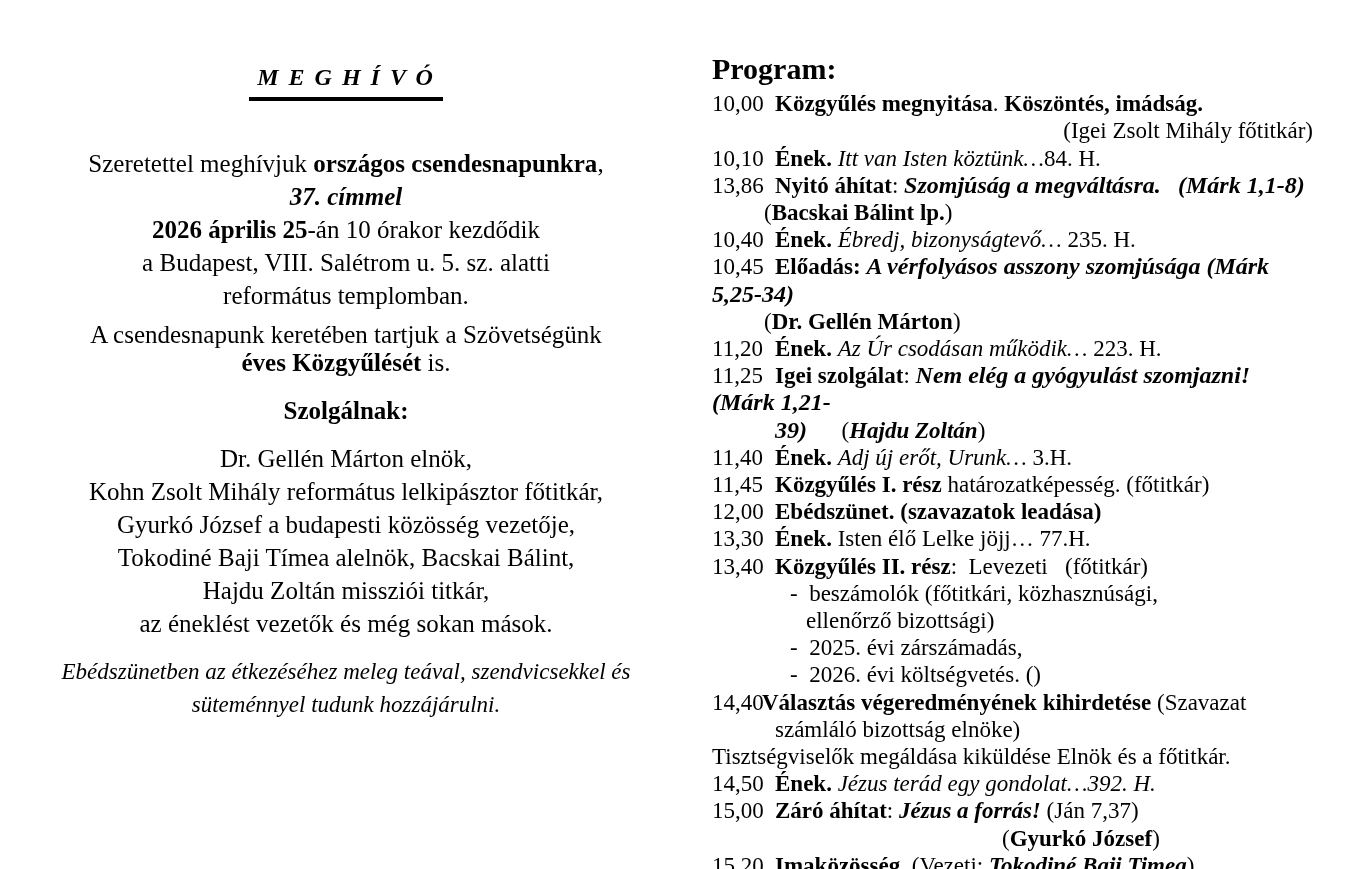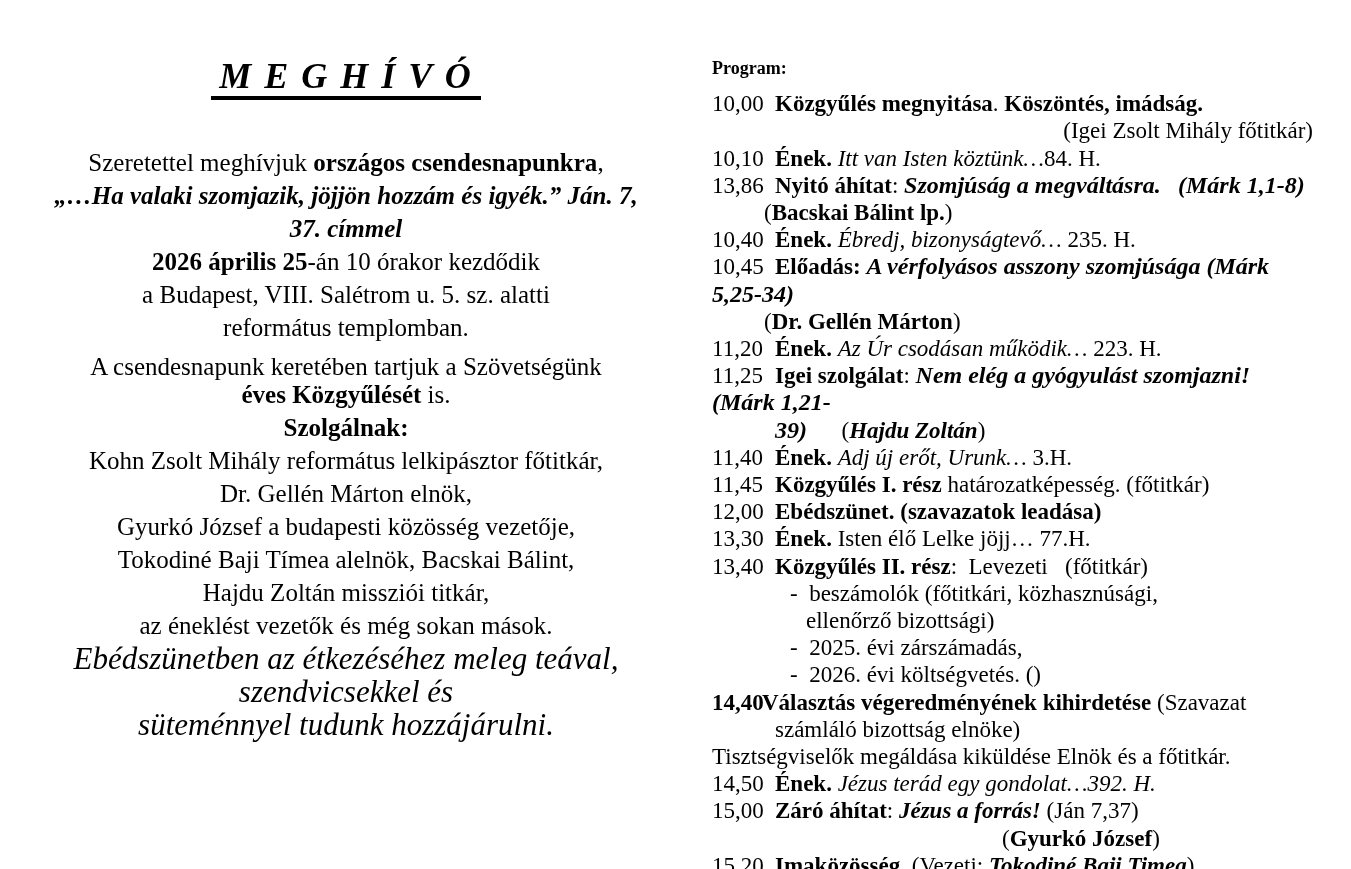--- a/index.html
+++ b/index.html
@@ -2,35 +2,35 @@
 <html><head>
 <meta charset="utf-8">
 <style>
   * { margin:0; padding:0; box-sizing:border-box; }
   html,body { width:1351px; height:869px; background:#ffffff; overflow:hidden; }
   body { font-family:"Liberation Serif", serif; color:#000; position:relative; }
 
   .left-col { position:absolute; left:28px; top:60px; width:636px; text-align:center;
               font-size:25px; line-height:33px; }
   .title-wrap { text-align:center; }
-  .doc-title { display:inline-block; font-weight:bold; font-style:italic; font-size:36px;
+  .doc-title { display:inline-block; font-weight:bold; font-style:italic; font-size:24px;
                letter-spacing:2px; border-bottom:4px solid #000; padding:0 8px 3px 8px; }
   .left-lines { margin-top:46px; }
   .lline { white-space:pre-wrap; }
   .lline.sp-sm { margin-top:6px; }
-  .lline.sp-md { }
+  .lline.sp-md { margin-top:15px; }
   .lline.snug  { margin-top:-5px; }
-  .lline.note  { font-size:31px; line-height:33px; }
+  .lline.note  { font-size:23px; line-height:33px; }
 
   .right-col { position:absolute; left:712px; top:55px; width:601px;
                font-size:23px; line-height:27.2px; }
-  .program-heading { font-weight:bold; font-size:18px; margin-bottom:8px; }
+  .program-heading { font-weight:bold; font-size:30px; margin-bottom:8px; }
   .pline { white-space:pre-wrap; }
   .pline .time { display:inline-block; width:63px; }
-  .pline.tight .time { width:50px;font-weight:bold; }
+  .pline.tight .time { width:50px; }
   .pline.indent-wrap    { padding-left:52px; }
   .pline.indent-hang    { padding-left:63px; }
   .pline.indent-bullet  { padding-left:78px; }
   .pline.indent-bullet2 { padding-left:94px; }
   .pline.indent-tab     { padding-left:290px; }
   .pline.indent-flush   { padding-left:0; }
   .pline.indent-right   { text-align:right; }
 
   span.b  { font-weight:bold;text-align:right; }
   span.i  { font-style:italic; }
@@ -38,30 +38,29 @@
 </style>
 </head>
 <body>
 
 <div class="left-col">
   <div class="title-wrap">
     <span class="doc-title">M E G H Í V Ó</span>
   </div>
   <div class="left-lines" id="left-lines">
       <div class="lline"><span>Szeretettel meghívjuk </span><span class="b">országos csendesnapunkra</span><span>,</span></div>
-      <div class="lline"><span class="b i">„…Ha valaki szomjazik, jöjjön hozzám és igyék.” Ján. 7,</span></div>
       <div class="lline"><span class="b i">37. címmel</span></div>
       <div class="lline"><span class="b">2026 április 25</span><span>-án 10 órakor kezdődik</span></div>
       <div class="lline"><span>a Budapest, VIII. Salétrom u. 5. sz. alatti</span></div>
       <div class="lline"><span>református templomban.</span></div>
       <div class="lline sp-sm"><span>A csendesnapunk keretében tartjuk a Szövetségünk</span></div>
       <div class="lline snug"><span class="b">éves Közgyűlését</span><span> is.</span></div>
       <div class="lline sp-md"><span class="b">Szolgálnak:</span></div>
+      <div class="lline sp-md"><span>Dr. Gellén Márton elnök,</span></div>
       <div class="lline"><span>Kohn Zsolt Mihály református lelkipásztor főtitkár,</span></div>
-      <div class="lline sp-md"><span>Dr. Gellén Márton elnök,</span></div>
       <div class="lline"><span>Gyurkó József a budapesti közösség vezetője,</span></div>
       <div class="lline"><span>Tokodiné Baji Tímea alelnök, Bacskai Bálint,</span></div>
       <div class="lline"><span>Hajdu Zoltán missziói titkár,</span></div>
       <div class="lline"><span>az éneklést vezetők és még sokan mások.</span></div>
       <div class="lline sp-md note"><span class="i">Ebédszünetben az étkezéséhez meleg teával, szendvicsekkel és</span></div>
       <div class="lline note"><span class="i">süteménnyel tudunk hozzájárulni.</span></div>
     </div>
 </div>
 
 <div class="right-col">

